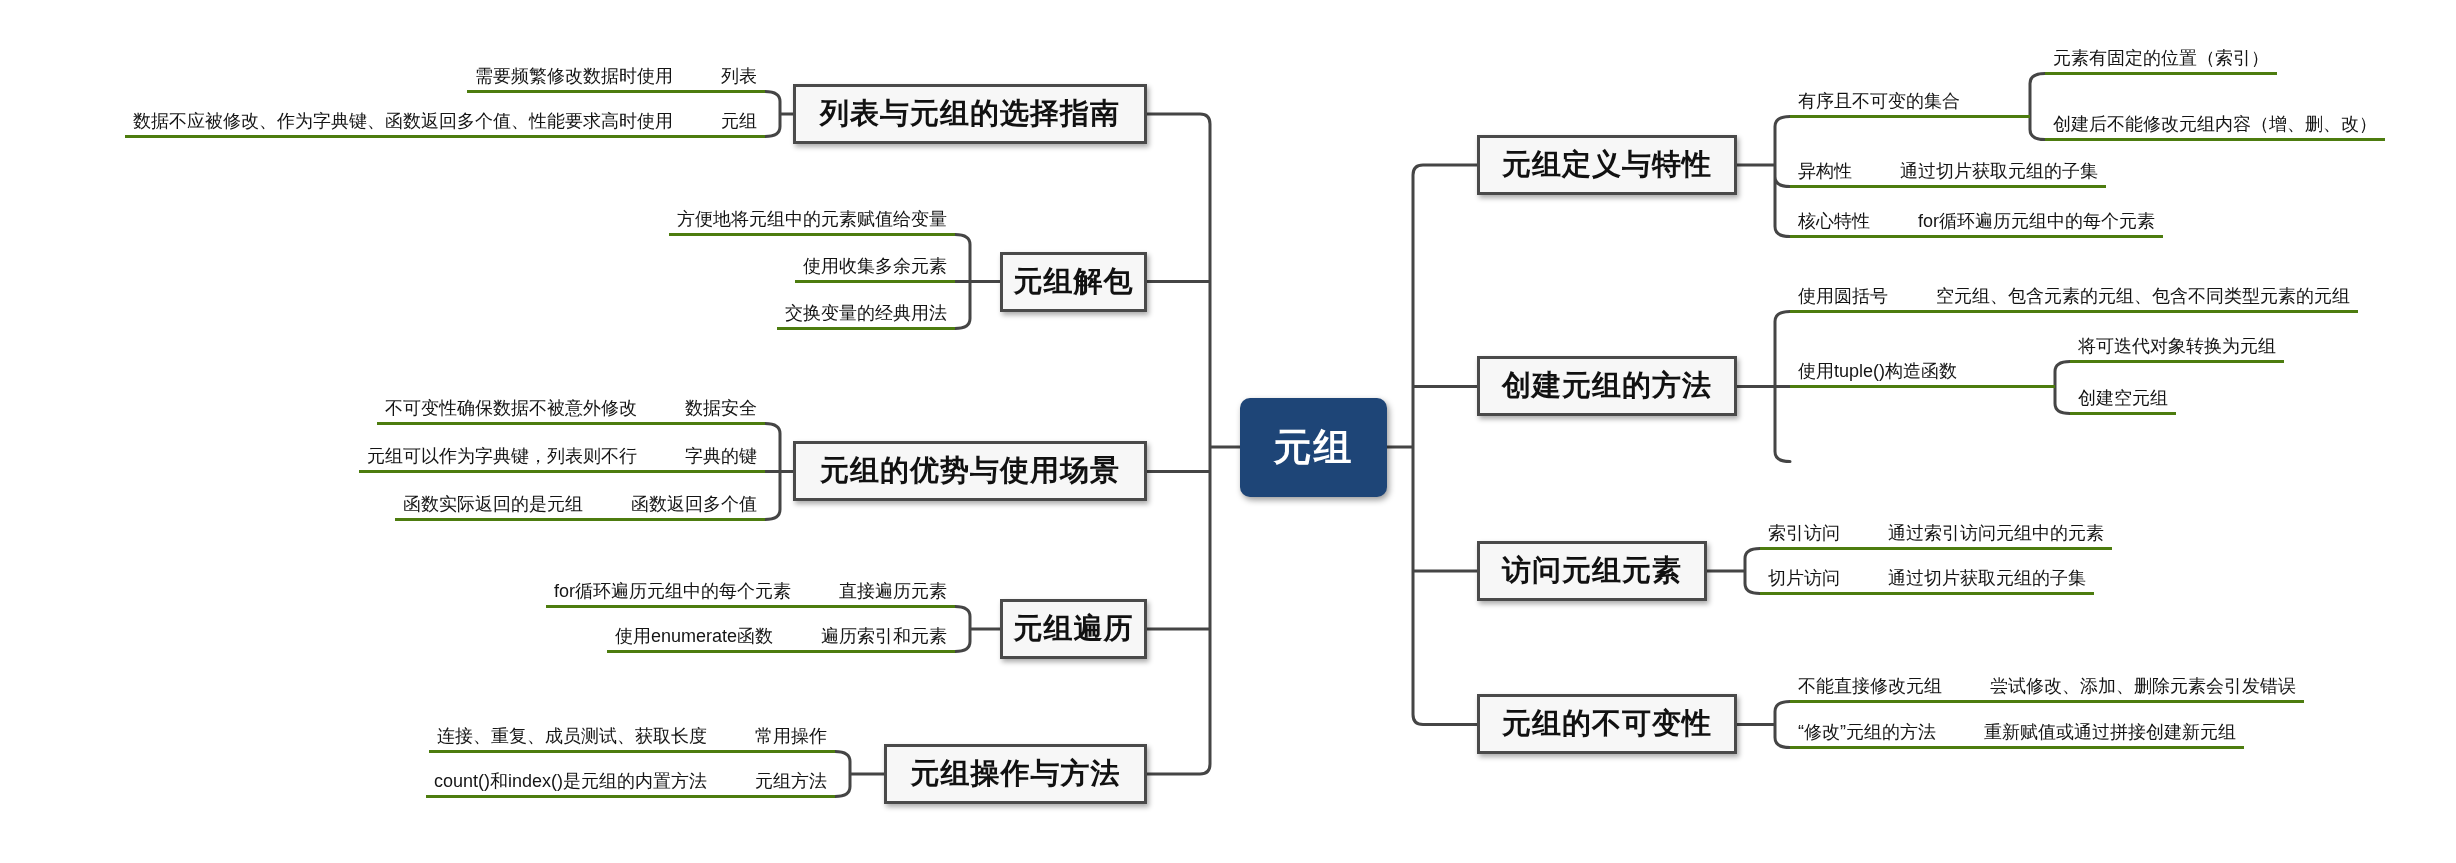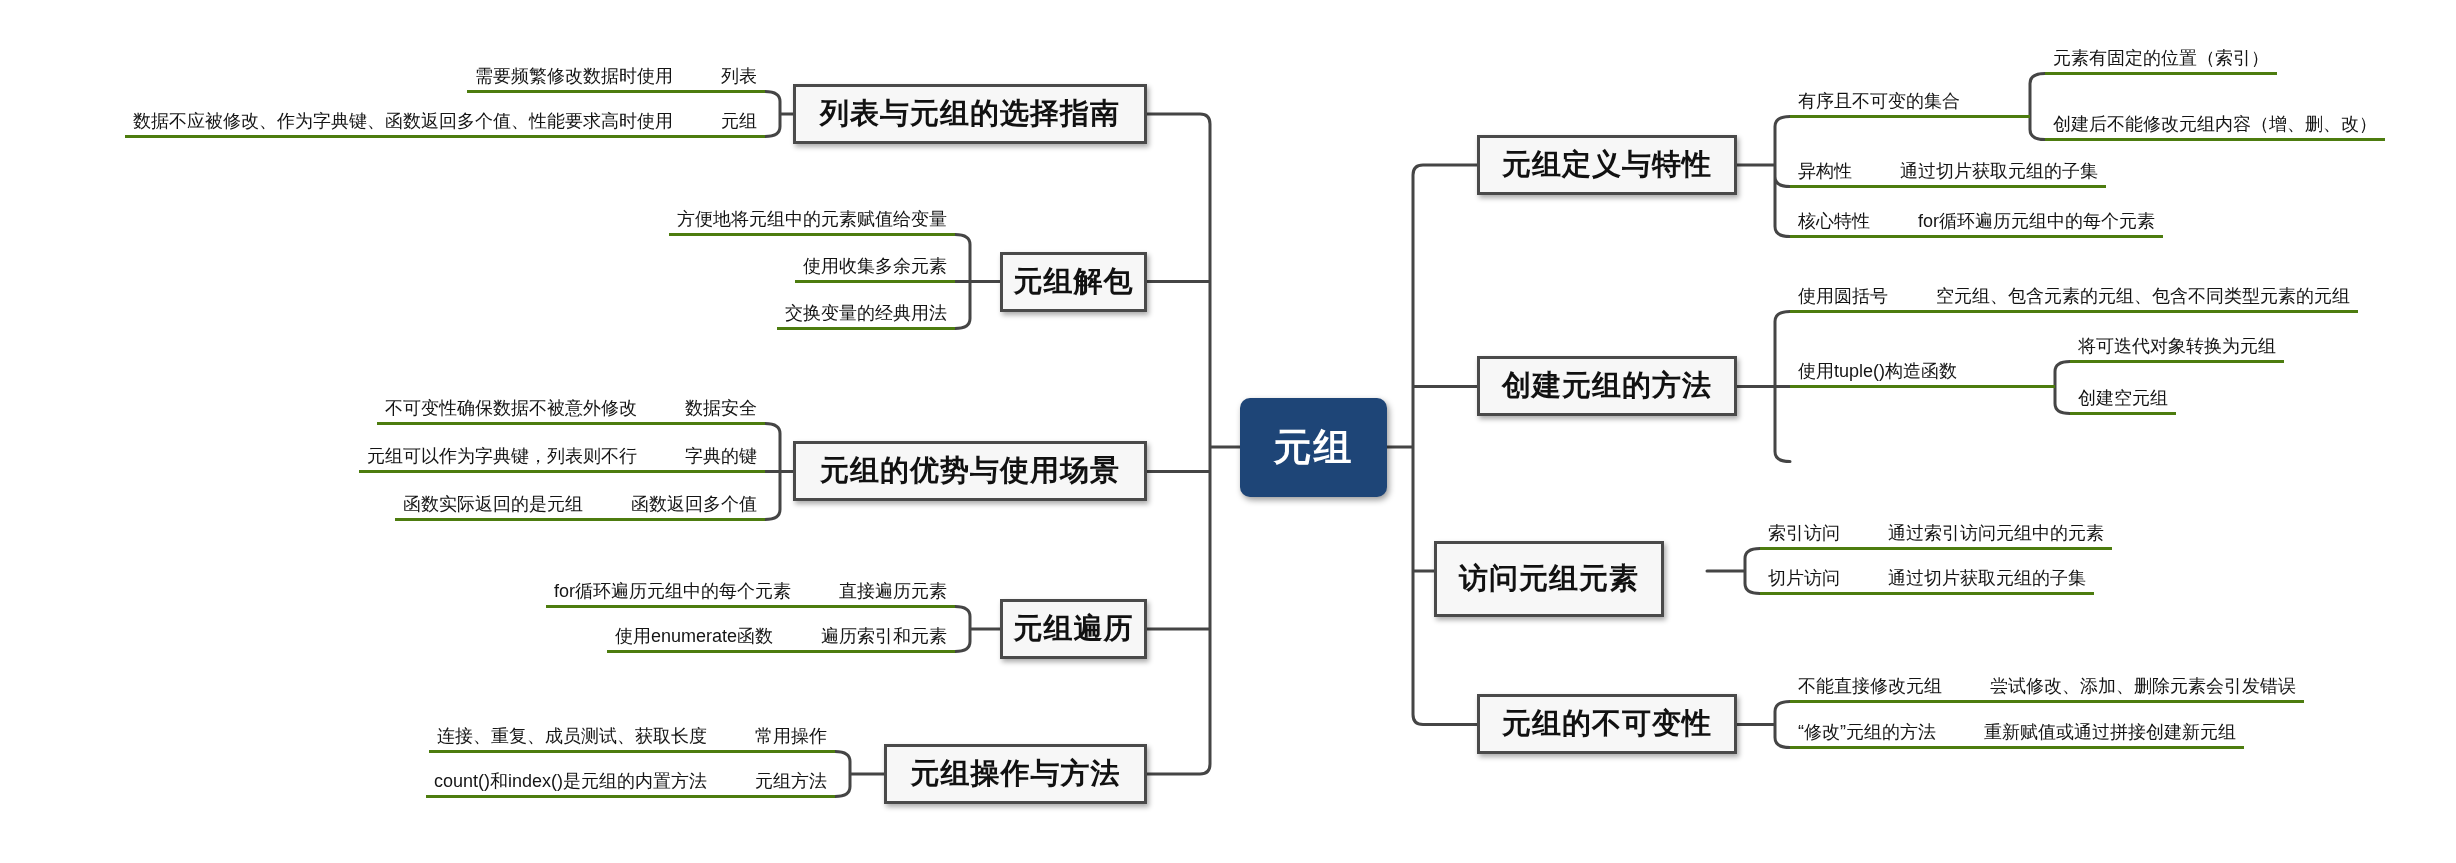--- a/index.html
+++ b/index.html
@@ -134,21 +134,21 @@
   <div class="row" style="left:2070px;top:334px;">
     <span>将可迭代对象转换为元组</span>
   </div>
   <div class="row" style="left:1790px;top:359px;width:265px;">
     <span>使用tuple()构造函数</span>
   </div>
   <div class="row" style="left:2070px;top:386px;">
     <span>创建空元组</span>
   </div>
 
-  <div class="topic" style="left:1434px;top:541px;width:230px;height:76px;">访问元组元素</div>
+  <div class="topic" style="left:1477px;top:541px;width:230px;height:60px;">访问元组元素</div>
   <div class="row" style="left:1760px;top:521px;">
     <span>索引访问</span>
     <span>通过索引访问元组中的元素</span>
   </div>
   <div class="row" style="left:1760px;top:566px;">
     <span>切片访问</span>
     <span>通过切片获取元组的子集</span>
   </div>
 
   <div class="topic" style="left:1477px;top:694px;width:260px;height:60px;">元组的不可变性</div>

